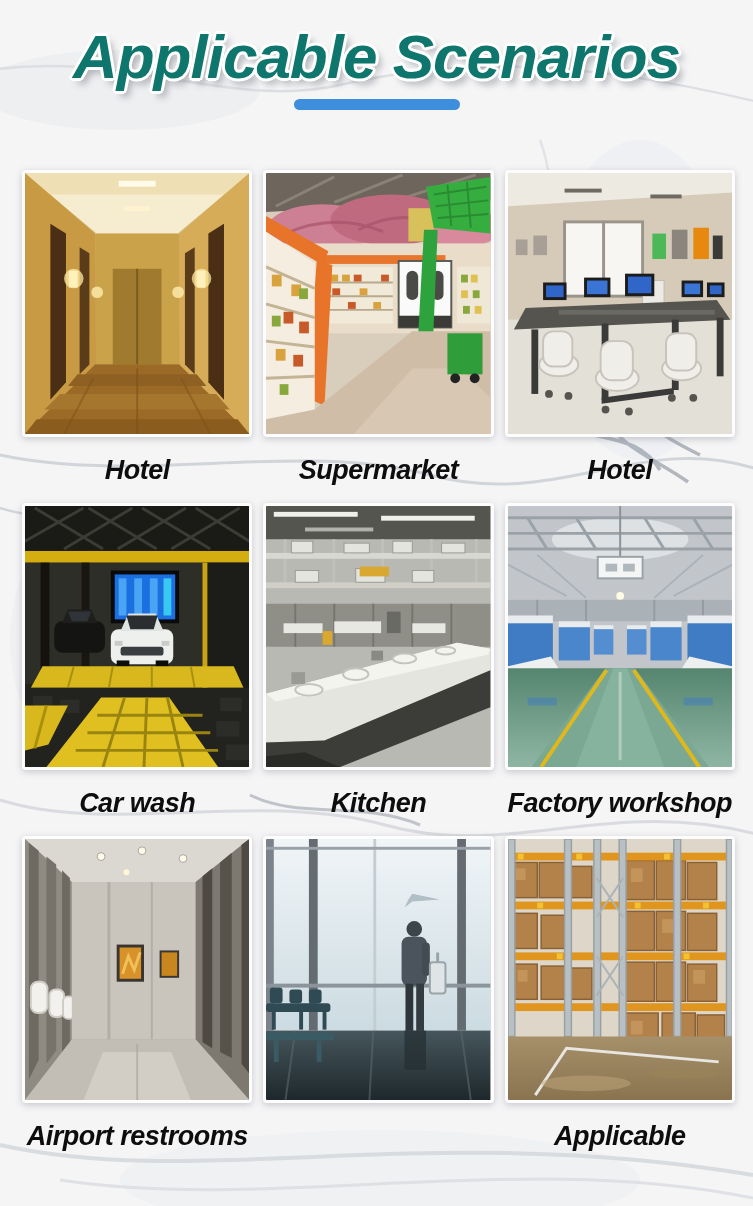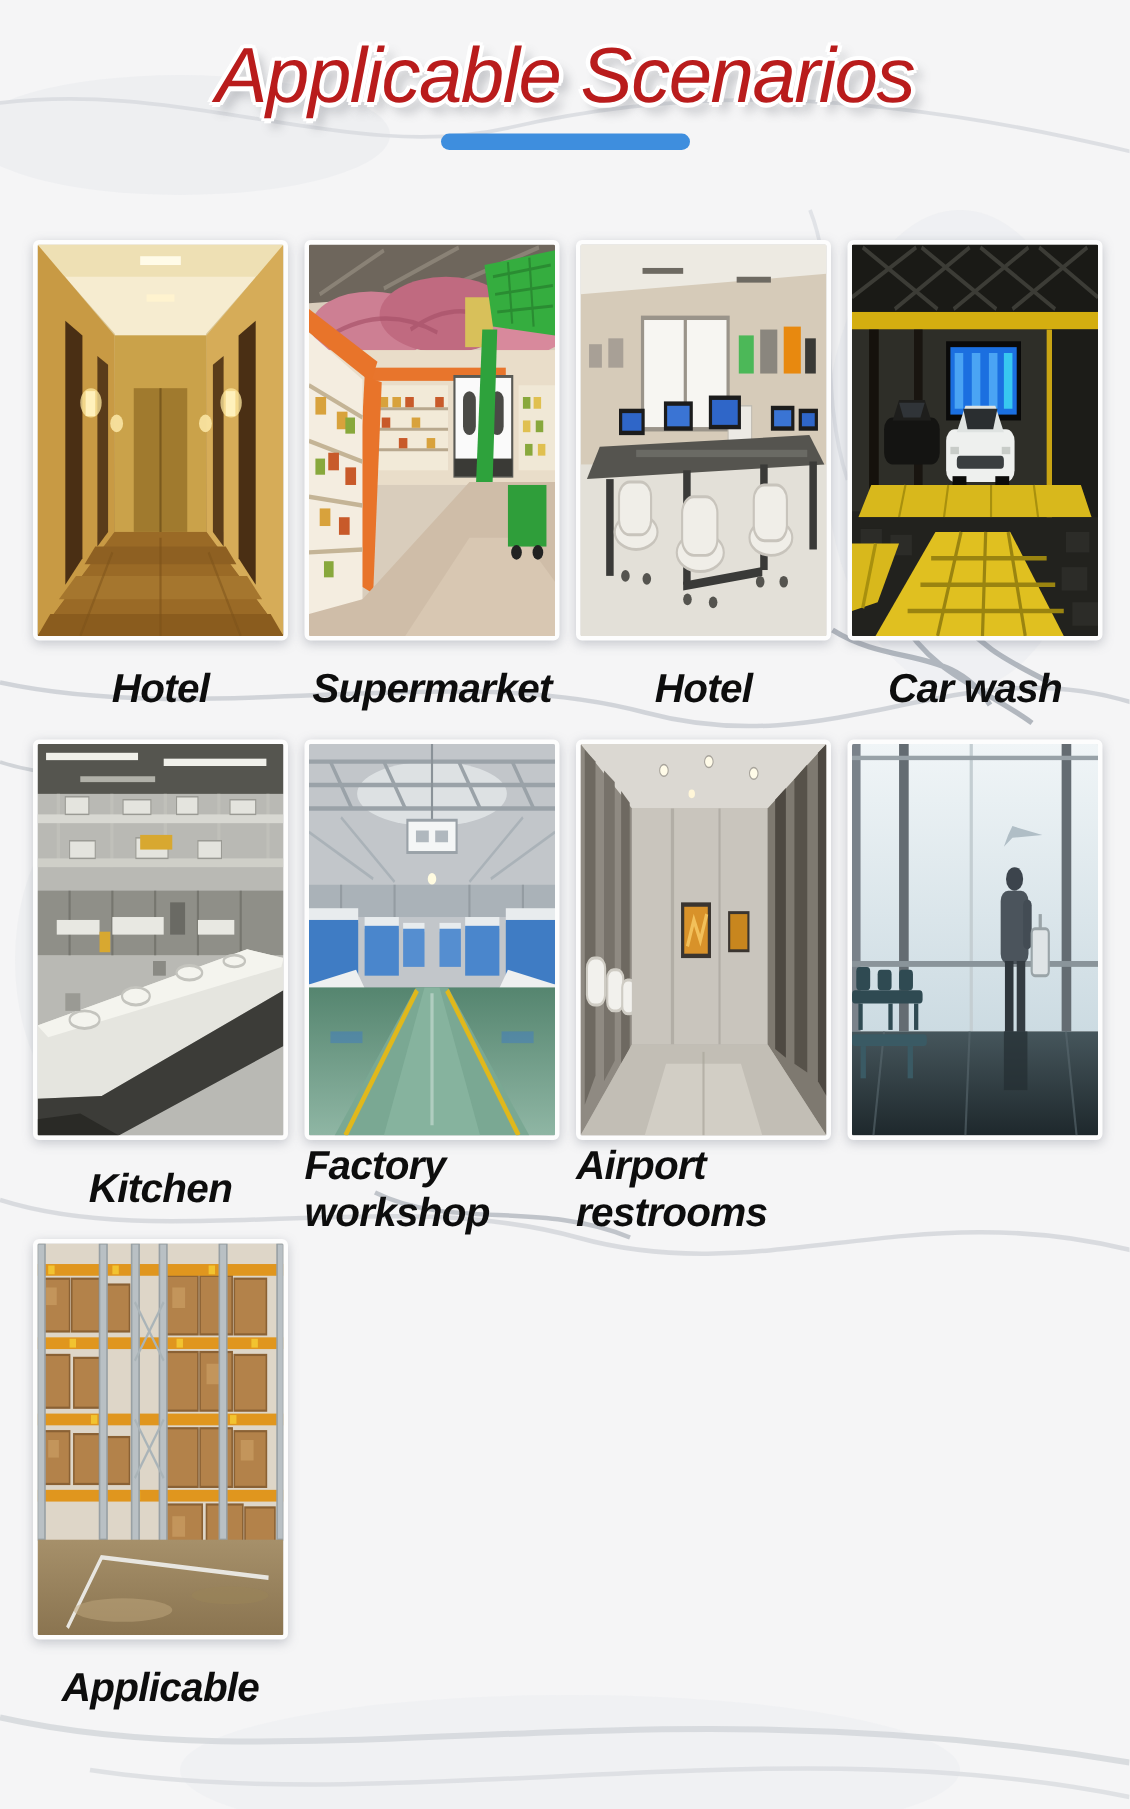--- a/index.html
+++ b/index.html
@@ -6,36 +6,36 @@
   body{
     width:753px;height:1206px;position:relative;overflow:hidden;
     background:#f5f5f6;
     font-family:"Liberation Sans", sans-serif;
   }
   #marble-bg{position:absolute;inset:0;z-index:0;}
   .content{position:relative;z-index:1;}
   .header{padding-top:24px;text-align:center;}
   .page-title{
     display:inline-block;
-    font-style:italic;font-weight:normal;font-size:52px;line-height:1.05;
-    letter-spacing:-1px;color:#b91c1c;
+    font-style:italic;font-weight:bold;font-size:62px;line-height:1.05;
+    letter-spacing:-1px;color:#0f766e;
     text-shadow:
       -2px -2px 0 #ffffff, 2px -2px 0 #ffffff,
       -2px  2px 0 #ffffff, 2px  2px 0 #ffffff,
       -3px  0   0 #ffffff, 3px  0   0 #ffffff,
        0   -3px 0 #ffffff, 0    3px 0 #ffffff,
        5px  6px 7px rgba(90,95,105,.45);
   }
   .title-underline{
     width:166px;height:11px;border-radius:6px;background:#3e8ede;
     margin:10px auto 0;
   }
   .grid{
     margin:60px 18px 0 22px;
-    display:grid;grid-template-columns:repeat(4,1fr);
+    display:grid;grid-template-columns:repeat(3,1fr);
     column-gap:11px;row-gap:0;
   }
   .cell{display:flex;flex-direction:column;}
   .photo{
     height:261px;border:3px solid #fdfdfd;border-radius:4px;
     box-shadow:0 2px 7px rgba(110,115,128,.35);
     overflow:hidden;background:#ddd;
   }
   .photo svg{display:block;width:100%;height:100%;}
   .caption{

